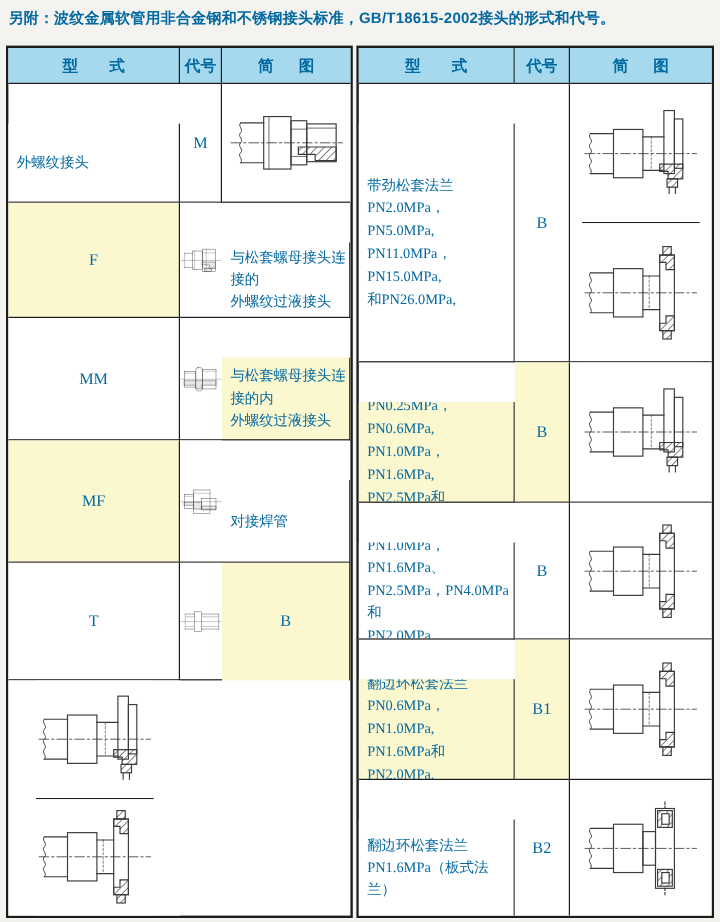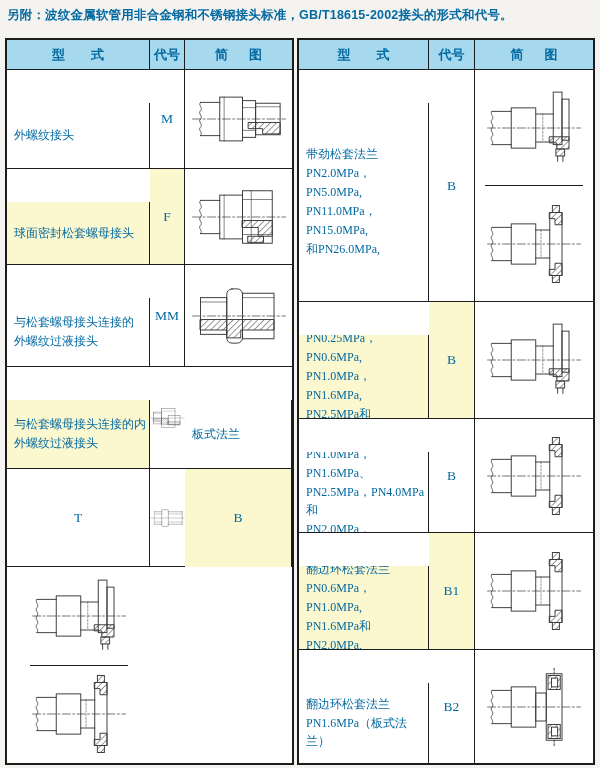--- a/index.html
+++ b/index.html
@@ -92,21 +92,20 @@
             <rect x="60" y="25" width="15" height="42"></rect>
             <line x1="60" y1="33" x2="75" y2="33" stroke-width="0.7"></line>
             <line x1="60" y1="59" x2="75" y2="59" stroke-width="0.7"></line>
             <rect x="75" y="28" width="28" height="36"></rect>
             <line x1="75" y1="32" x2="103" y2="32" stroke-width="0.7"></line>
             <polygon points="67,50 103,50 103,63 83,63 83,57 67,57" fill="url(#hatch)"></polygon>
           </g>
         </svg>
       </div>
 
-    <div class="cell type hl">球面密封松套螺母接头</div>
     <div class="cell code hl">F</div>
     <div class="cell diag noR">
         <svg viewBox="0 0 112 92" preserveAspectRatio="xMidYMid meet">
           <g fill="none" stroke="#3a3a3a" stroke-width="1.1" stroke-linecap="square">
             <line x1="3" y1="46" x2="109" y2="46" stroke-dasharray="9 3 2 3" stroke-width="0.8"></line>
             <path d="M12,27 c-3.5,3.2 3.5,6.3 0,9.5 c-3.5,3.2 3.5,6.3 0,9.5 c-3.5,3.2 3.5,6.3 0,9.5 c-3.5,3.2 3.5,6.3 0,9.5" stroke-width="0.9"></path>
             <line x1="12" y1="27" x2="34" y2="27"></line>
             <line x1="12" y1="65" x2="34" y2="65"></line>
             <rect x="34" y="21" width="26" height="50"></rect>
             <line x1="39" y1="21" x2="39" y2="71" stroke-width="0.7"></line>
@@ -132,36 +131,37 @@
             <rect x="42" y="15" width="18" height="62" rx="6"></rect>
             <rect x="60" y="20" width="36" height="52"></rect>
             <line x1="60" y1="25" x2="96" y2="25" stroke-width="0.7"></line>
             <polygon points="12,50 96,50 96,62 58,62 58,71 42,71 42,62 12,62" fill="url(#hatch)"></polygon>
           </g>
         </svg>
       </div>
 
     <div class="cell type hl">与松套螺母接头连接的内
 外螺纹过液接头</div>
+    <div class="cell code hl">MF</div>
     <div class="cell diag noR">
         <svg viewBox="0 0 112 92" preserveAspectRatio="xMidYMid meet">
           <g fill="none" stroke="#3a3a3a" stroke-width="1.1" stroke-linecap="square">
             <line x1="3" y1="46" x2="109" y2="46" stroke-dasharray="9 3 2 3" stroke-width="0.8"></line>
             <rect x="12" y="27" width="24" height="38"></rect>
             <line x1="12" y1="32" x2="36" y2="32" stroke-width="0.7"></line>
             <rect x="36" y="15" width="44" height="62"></rect>
             <line x1="36" y1="24" x2="80" y2="24" stroke-width="0.7"></line>
             <rect x="58" y="38" width="38" height="28"></rect>
             <polygon points="12,48 58,48 58,66 36,66 36,56 12,56" fill="url(#hatch)"></polygon>
             <polygon points="58,58 96,58 96,68 58,68" fill="url(#hatch)"></polygon>
           </g>
         </svg>
       </div>
 
-    <div class="cell type">板式法兰</div>
+    <div class="cell type">对接焊管</div>
     <div class="cell code">T</div>
     <div class="cell diag noR">
         <svg viewBox="0 0 112 92" preserveAspectRatio="xMidYMid meet">
           <g fill="none" stroke="#3a3a3a" stroke-width="1.1" stroke-linecap="square">
             <line x1="3" y1="46" x2="109" y2="46" stroke-dasharray="9 3 2 3" stroke-width="0.8"></line>
             <path d="M14,26 c-3.5,3.4 3.5,6.6 0,10 c-3.5,3.4 3.5,6.6 0,10 c-3.5,3.4 3.5,6.6 0,10 c-3.5,3.4 3.5,6.6 0,10" stroke-width="0.9"></path>
             <line x1="14" y1="26" x2="38" y2="26"></line>
             <line x1="14" y1="66" x2="38" y2="66"></line>
             <line x1="16" y1="33" x2="38" y2="33" stroke-dasharray="3 2" stroke-width="0.7"></line>
             <line x1="16" y1="59" x2="38" y2="59" stroke-dasharray="3 2" stroke-width="0.7"></line>

